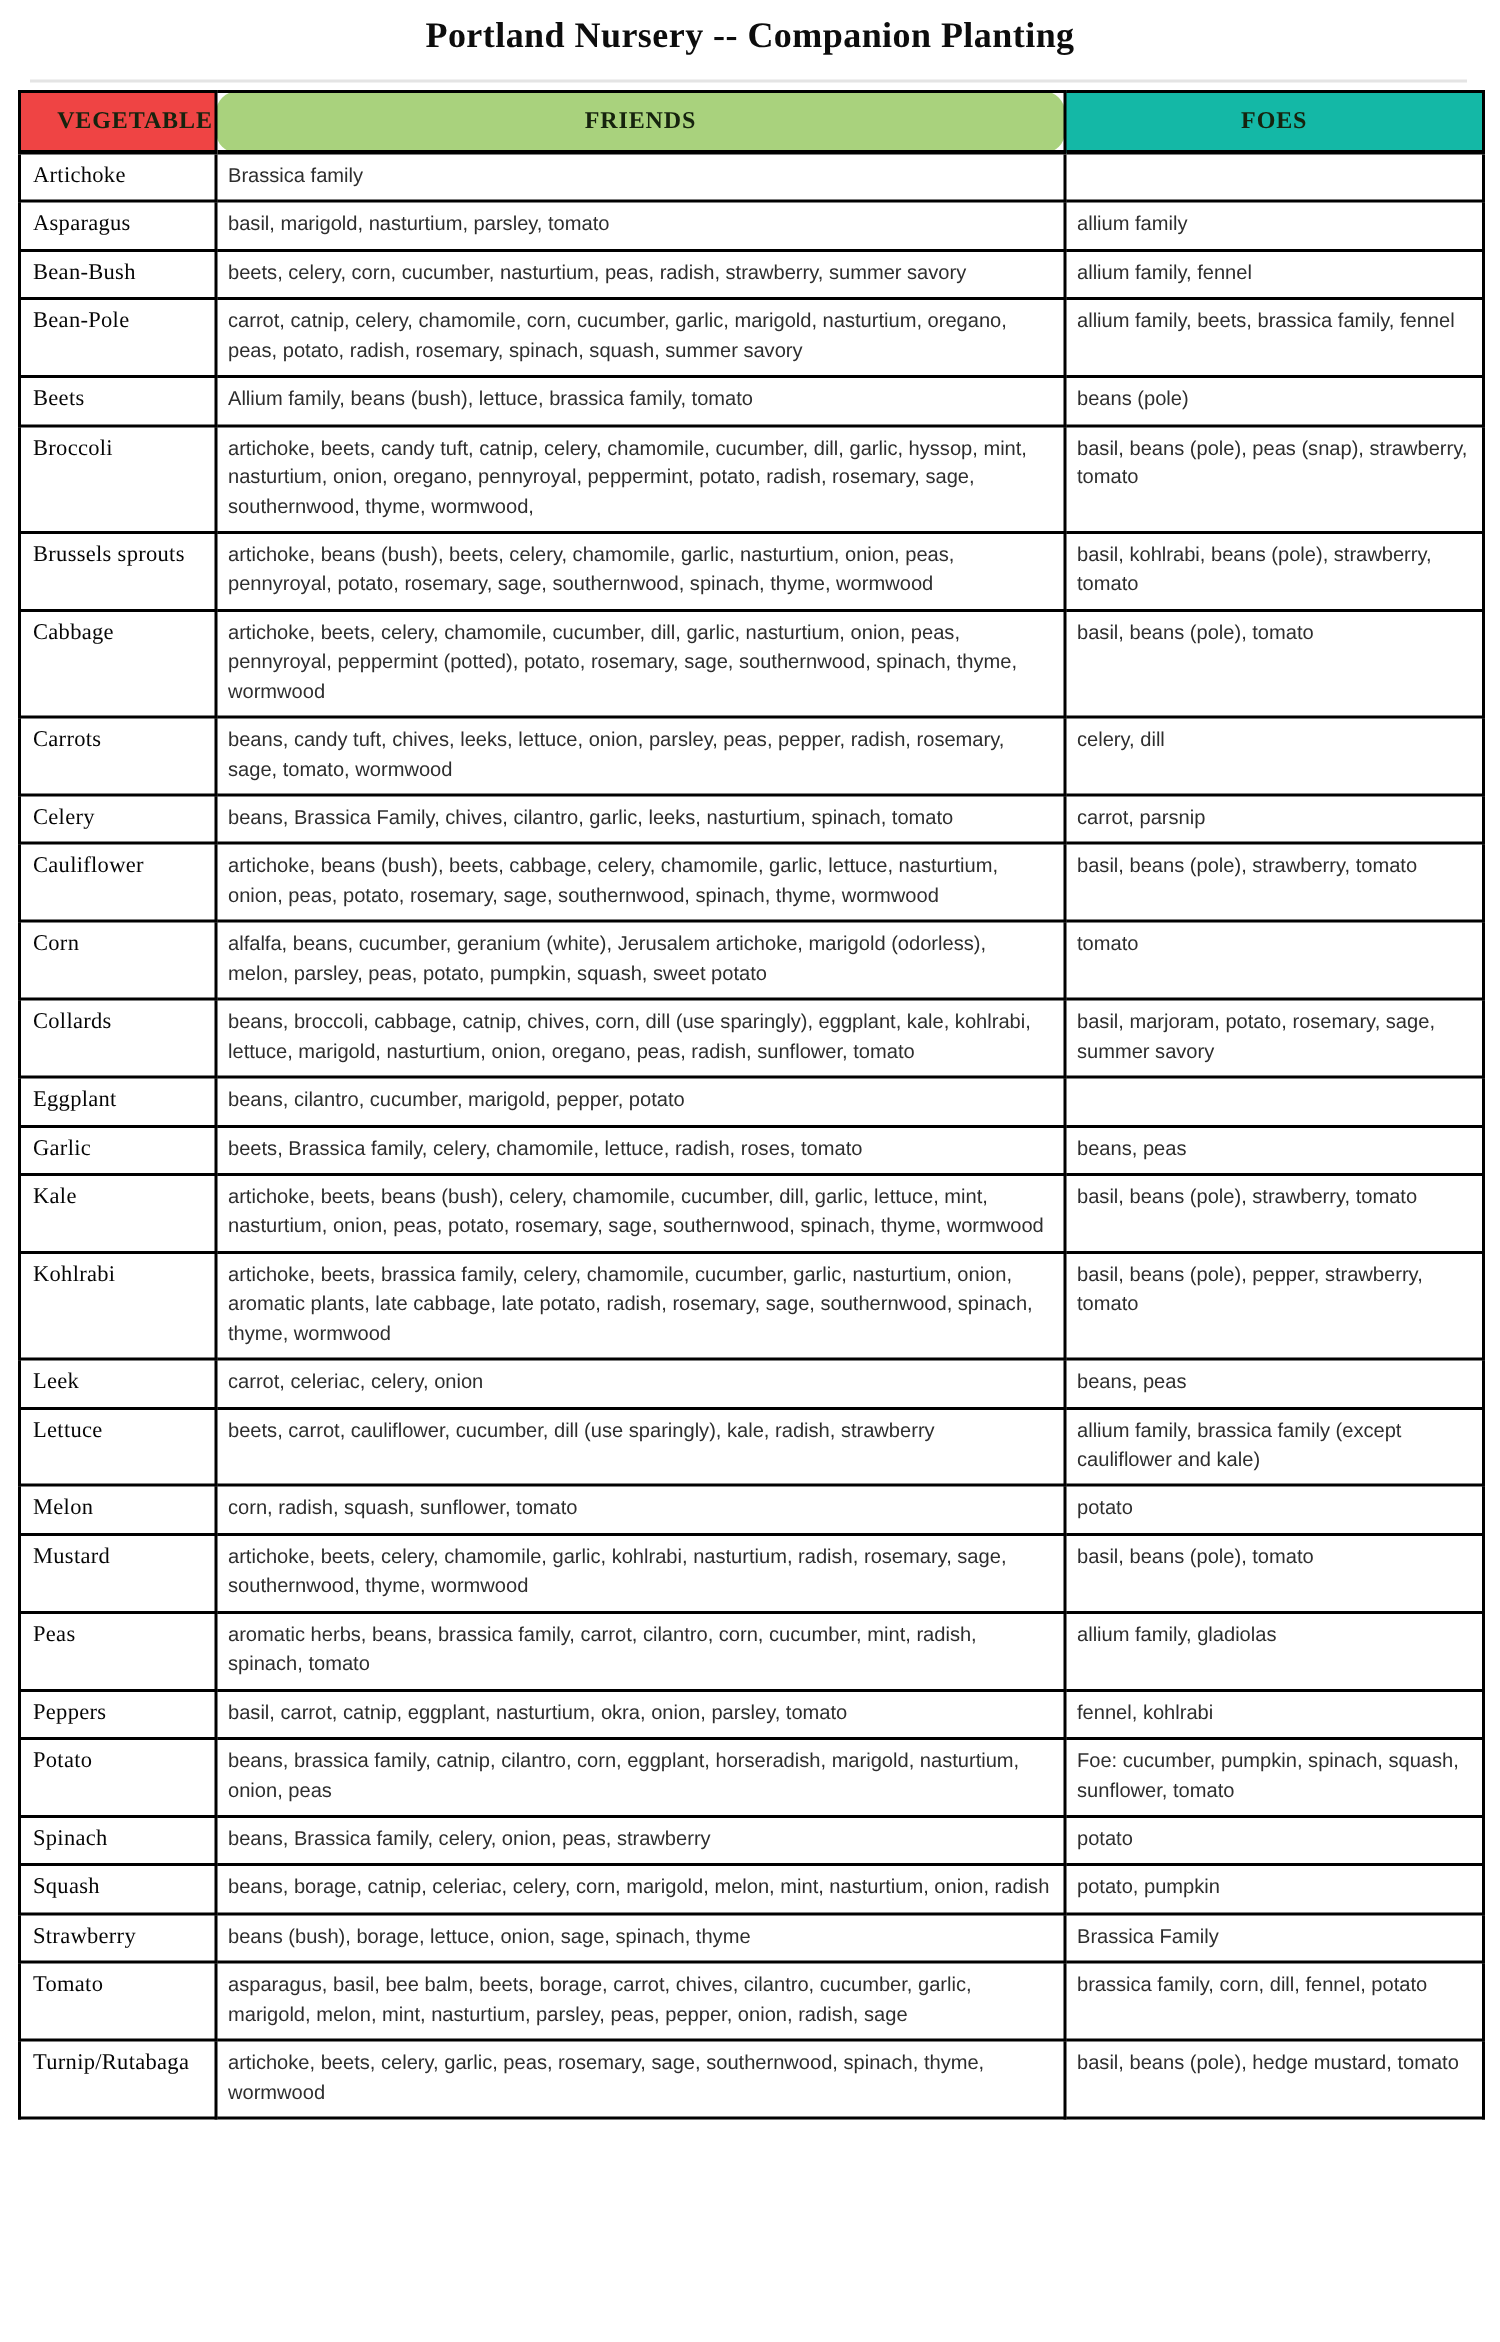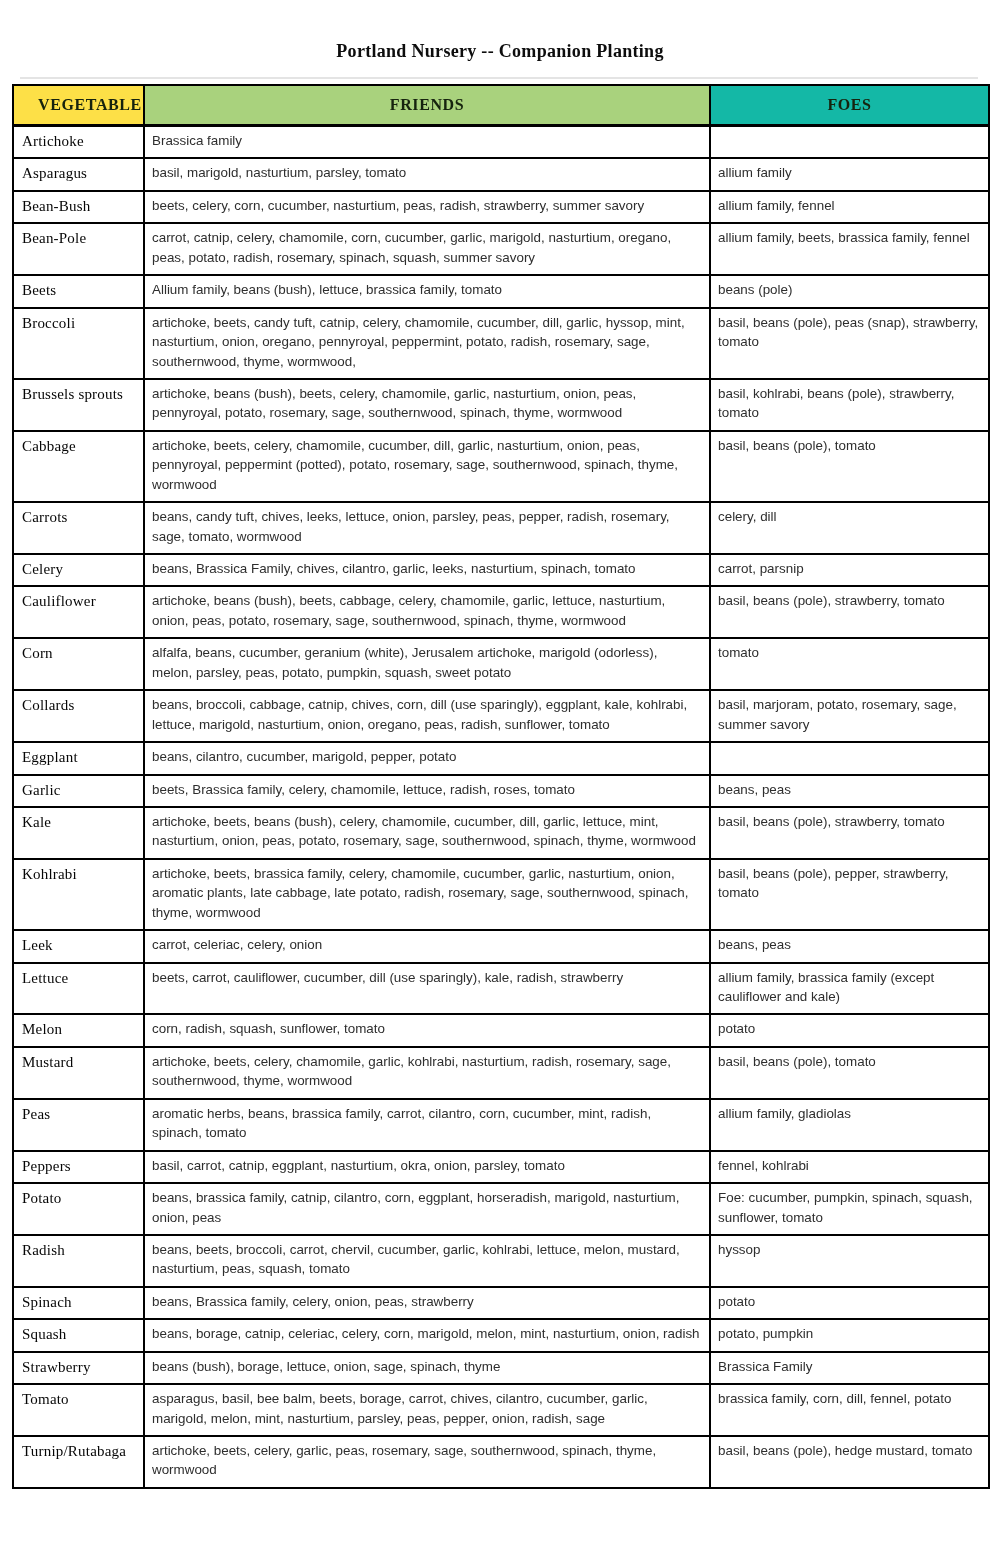--- a/index.html
+++ b/index.html
@@ -6,25 +6,24 @@
   body {
     width:1000px; height:1561px; overflow:hidden;
     background:#ffffff;
     font-family:"Liberation Sans", sans-serif;
     color:#2b2b2b;
   }
   .title {
     text-align:center;
     font-family:"Liberation Serif", serif;
     font-weight:bold;
-    font-size:18px;
+    font-size:24px;
     color:#0d0d0d;
     padding-top:11px;
     letter-spacing:0.3px;
-    margin-top:30px;
   }
   .scan-line {
     height:2px;
     background:#e4e4e4;
     margin:15px 22px 5px 20px;
   }
   table.cp {
     border-collapse:collapse;
     table-layout:fixed;
     width:976px;
@@ -73,22 +72,22 @@
 <div class="scan-line"></div>
 
 <table class="cp">
   <colgroup>
     <col class="c-veg">
       <col class="c-friends">
       <col class="c-foes">
   </colgroup>
   <thead>
     <tr>
-      <th style="background: #fde047; padding-left: 24px;">VEGETABLE</th>
-      <th style="background: rgb(169, 210, 125);">FRIENDS</th>
+      <th style="background: #ef4444; padding-left: 24px;">VEGETABLE</th>
+      <th style="background: rgb(169, 210, 125); border-radius: 14px;">FRIENDS</th>
       <th style="background: #14b8a6; margin-left: 15px;">FOES</th>
     </tr>
   </thead>
   <tbody>
       <tr>
         <td class="veg">Artichoke</td>
         <td class="friends">Brassica family</td>
         <td class="foes"></td>
       </tr>
       <tr>
@@ -200,25 +199,20 @@
         <td class="veg">Peppers</td>
         <td class="friends">basil, carrot, catnip, eggplant, nasturtium, okra, onion, parsley, tomato</td>
         <td class="foes">fennel, kohlrabi</td>
       </tr>
       <tr>
         <td class="veg">Potato</td>
         <td class="friends">beans, brassica family, catnip, cilantro, corn, eggplant, horseradish, marigold, nasturtium, onion, peas</td>
         <td class="foes">Foe: cucumber, pumpkin, spinach, squash, sunflower, tomato</td>
       </tr>
       <tr>
-        <td class="veg">Radish</td>
-        <td class="friends">beans, beets, broccoli, carrot, chervil, cucumber, garlic, kohlrabi, lettuce, melon, mustard, nasturtium, peas, squash, tomato</td>
-        <td class="foes">hyssop</td>
-      </tr>
-      <tr>
         <td class="veg">Spinach</td>
         <td class="friends">beans, Brassica family, celery, onion, peas, strawberry</td>
         <td class="foes">potato</td>
       </tr>
       <tr>
         <td class="veg">Squash</td>
         <td class="friends">beans, borage, catnip, celeriac, celery, corn, marigold, melon, mint, nasturtium, onion, radish</td>
         <td class="foes">potato, pumpkin</td>
       </tr>
       <tr>

